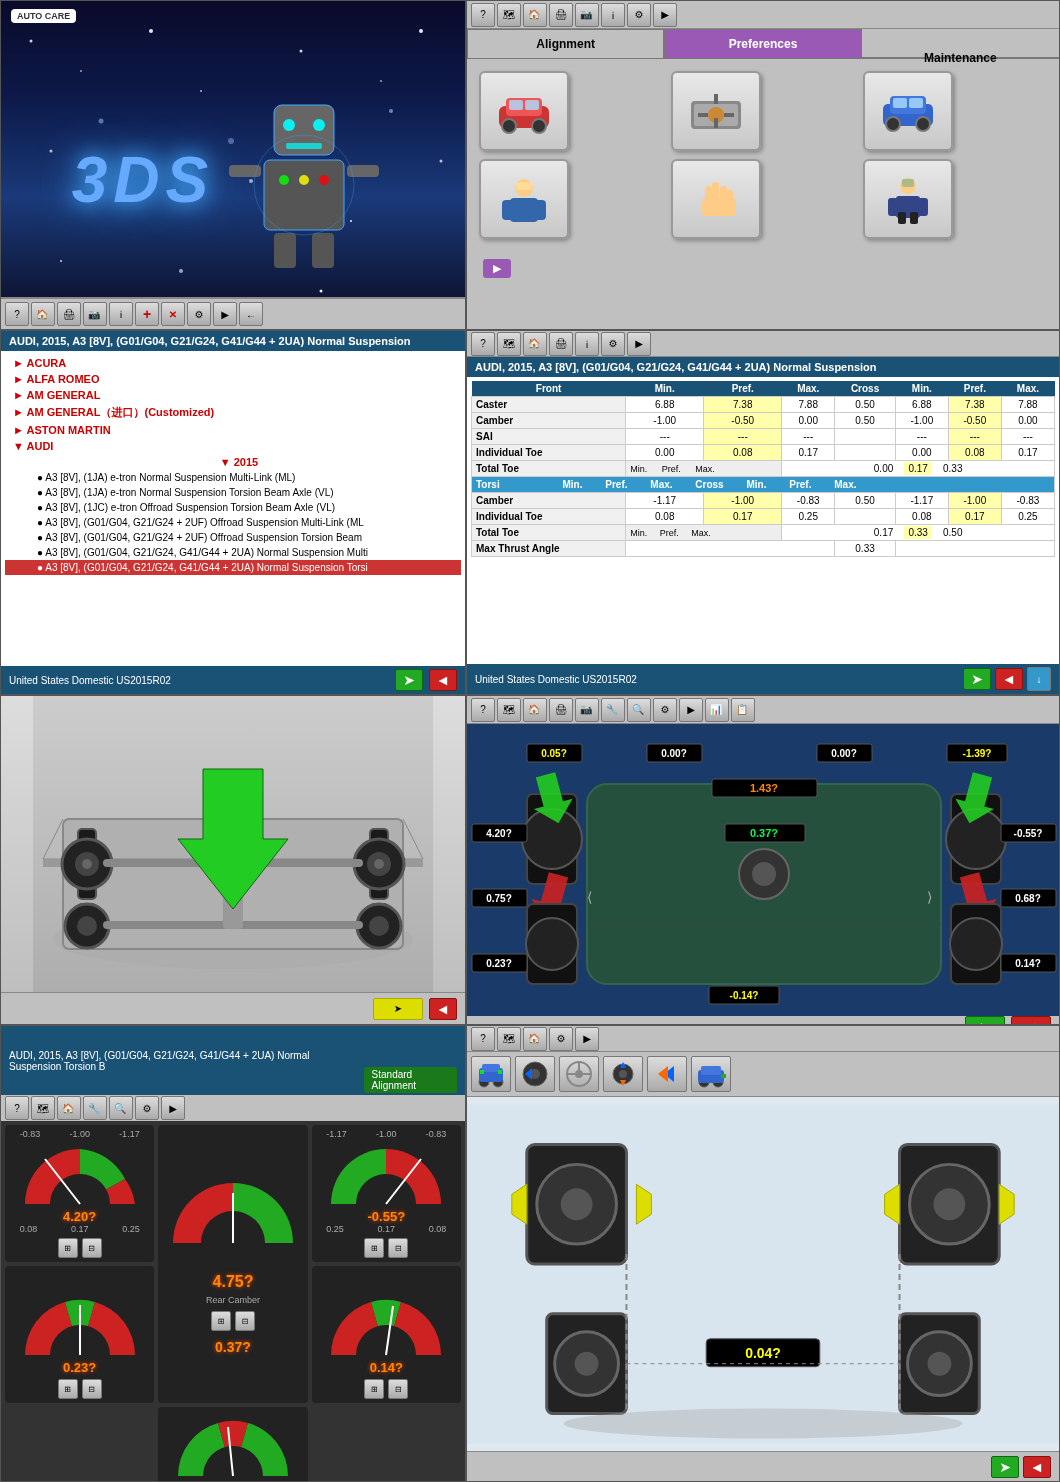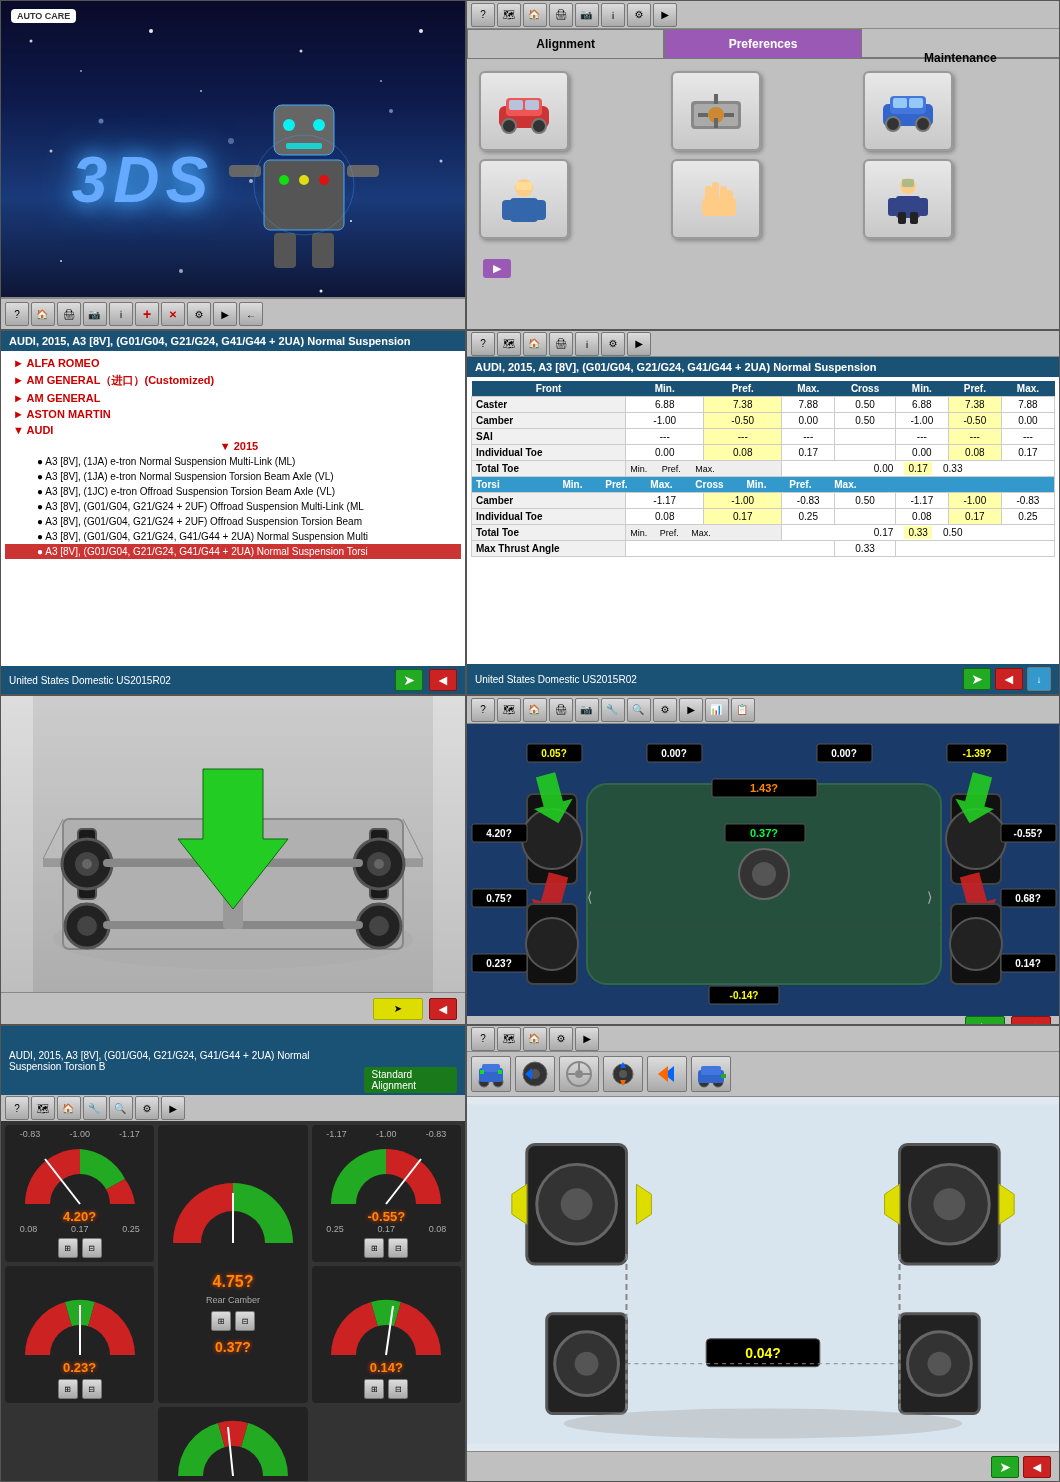--- a/index.html
+++ b/index.html
@@ -593,23 +593,24 @@
 
     <div style="padding:8px 16px;">
       <button class="prefs-small-btn">▶</button>
     </div>
   </div>
 
   <div class="panel panel-vehicle-list">
     <div class="vl-header">AUDI, 2015, A3 [8V], (G01/G04, G21/G24, G41/G44 + 2UA) Normal Suspension</div>
 
     <div class="vl-content">
+      <div class="vl-item group-header">► ACURA</div>
       <div class="vl-item group-header">► ALFA ROMEO</div>
+      <div class="vl-item group-header">► AM GENERAL</div>
       <div class="vl-item group-header">► AM GENERAL（进口）(Customized)</div>
-      <div class="vl-item group-header">► AM GENERAL</div>
       <div class="vl-item group-header">► ASTON MARTIN</div>
       <div class="vl-item group-header">▼ AUDI</div>
       <div class="vl-item indent1 group-header">▼ 2015</div>
       <div class="vl-item indent2" style="font-size:10px;">● A3 [8V], (1JA) e-tron Normal Suspension Multi-Link (ML)</div>
       <div class="vl-item indent2" style="font-size:10px;">● A3 [8V], (1JA) e-tron Normal Suspension Torsion Beam Axle (VL)</div>
       <div class="vl-item indent2" style="font-size:10px;">● A3 [8V], (1JC) e-tron Offroad Suspension Torsion Beam Axle (VL)</div>
       <div class="vl-item indent2" style="font-size:10px;">● A3 [8V], (G01/G04, G21/G24 + 2UF) Offroad Suspension Multi-Link (ML</div>
       <div class="vl-item indent2" style="font-size:10px;">● A3 [8V], (G01/G04, G21/G24 + 2UF) Offroad Suspension Torsion Beam</div>
       <div class="vl-item indent2" style="font-size:10px;">● A3 [8V], (G01/G04, G21/G24, G41/G44 + 2UA) Normal Suspension Multi</div>
       <div class="vl-item indent2 selected" style="font-size:10px;background:#cc3333;color:white;">● A3 [8V], (G01/G04, G21/G24, G41/G44 + 2UA) Normal Suspension Torsi</div>

